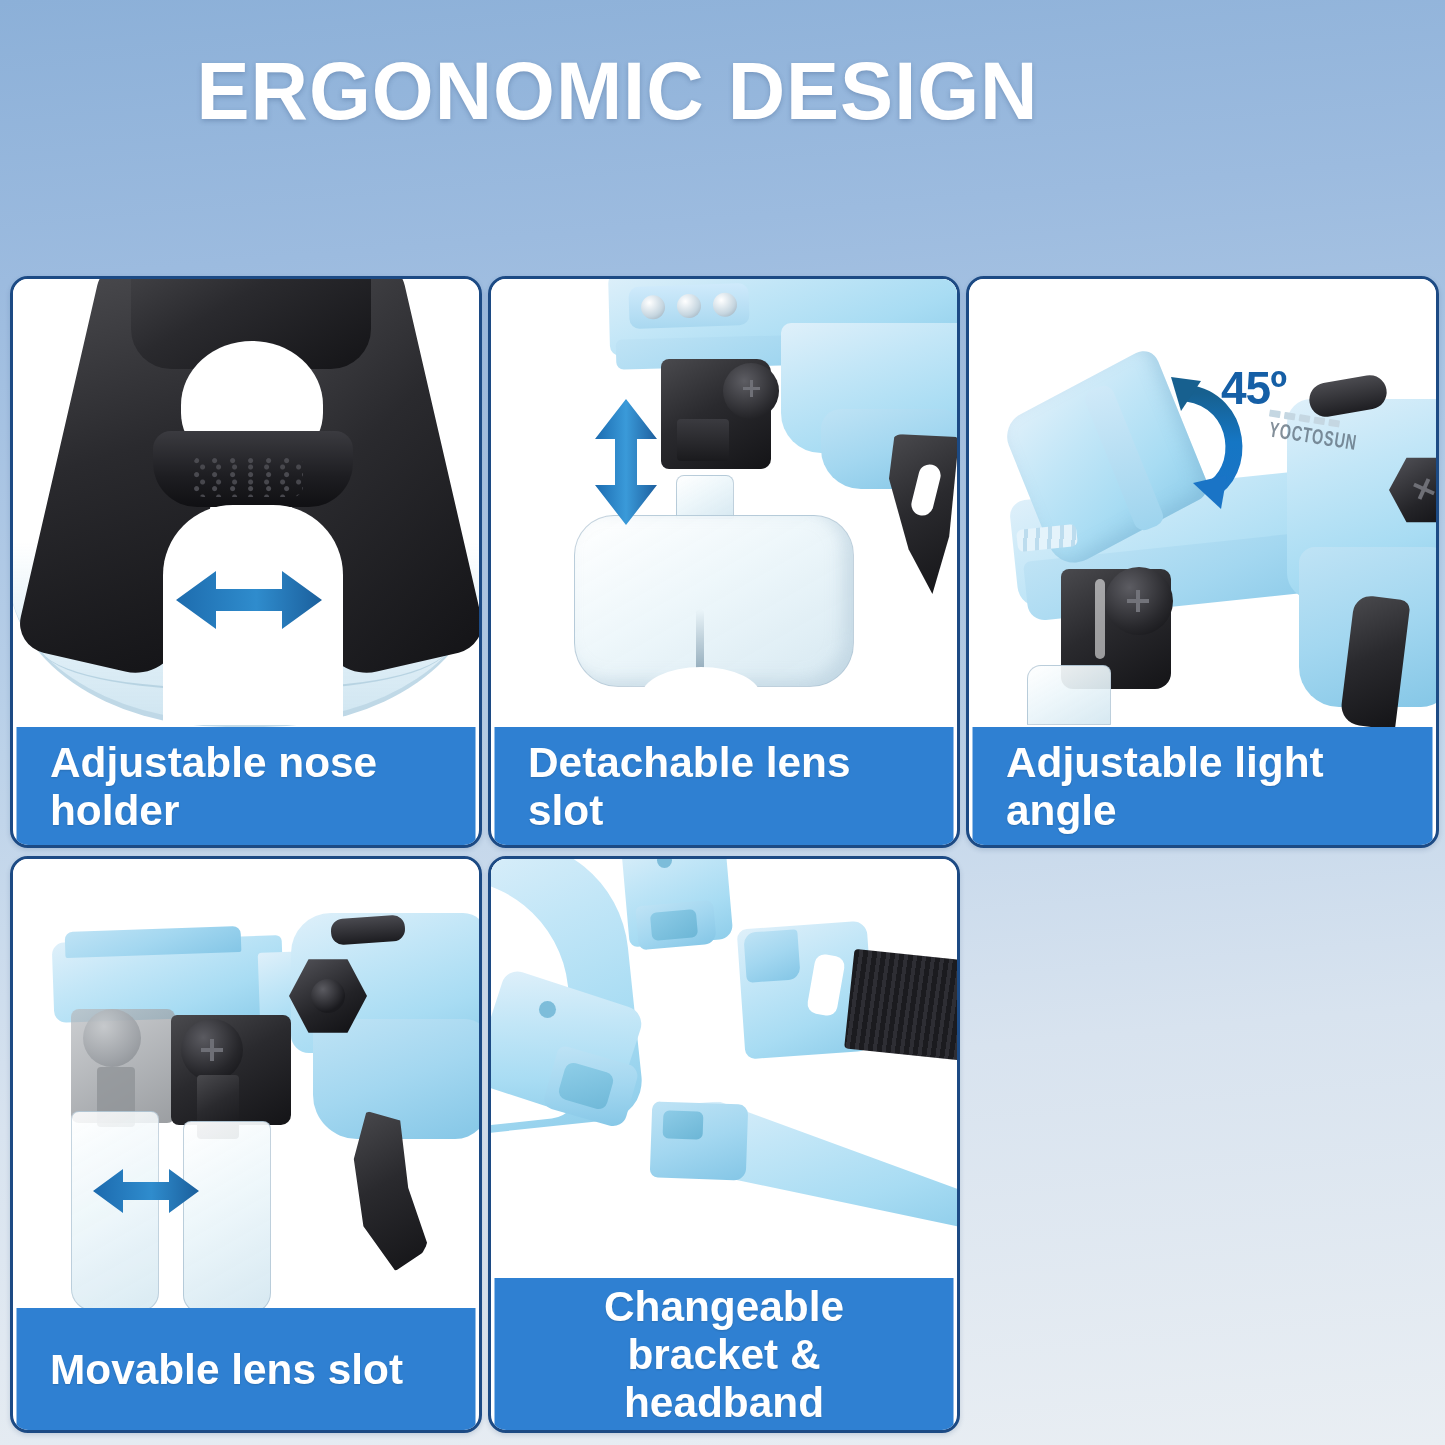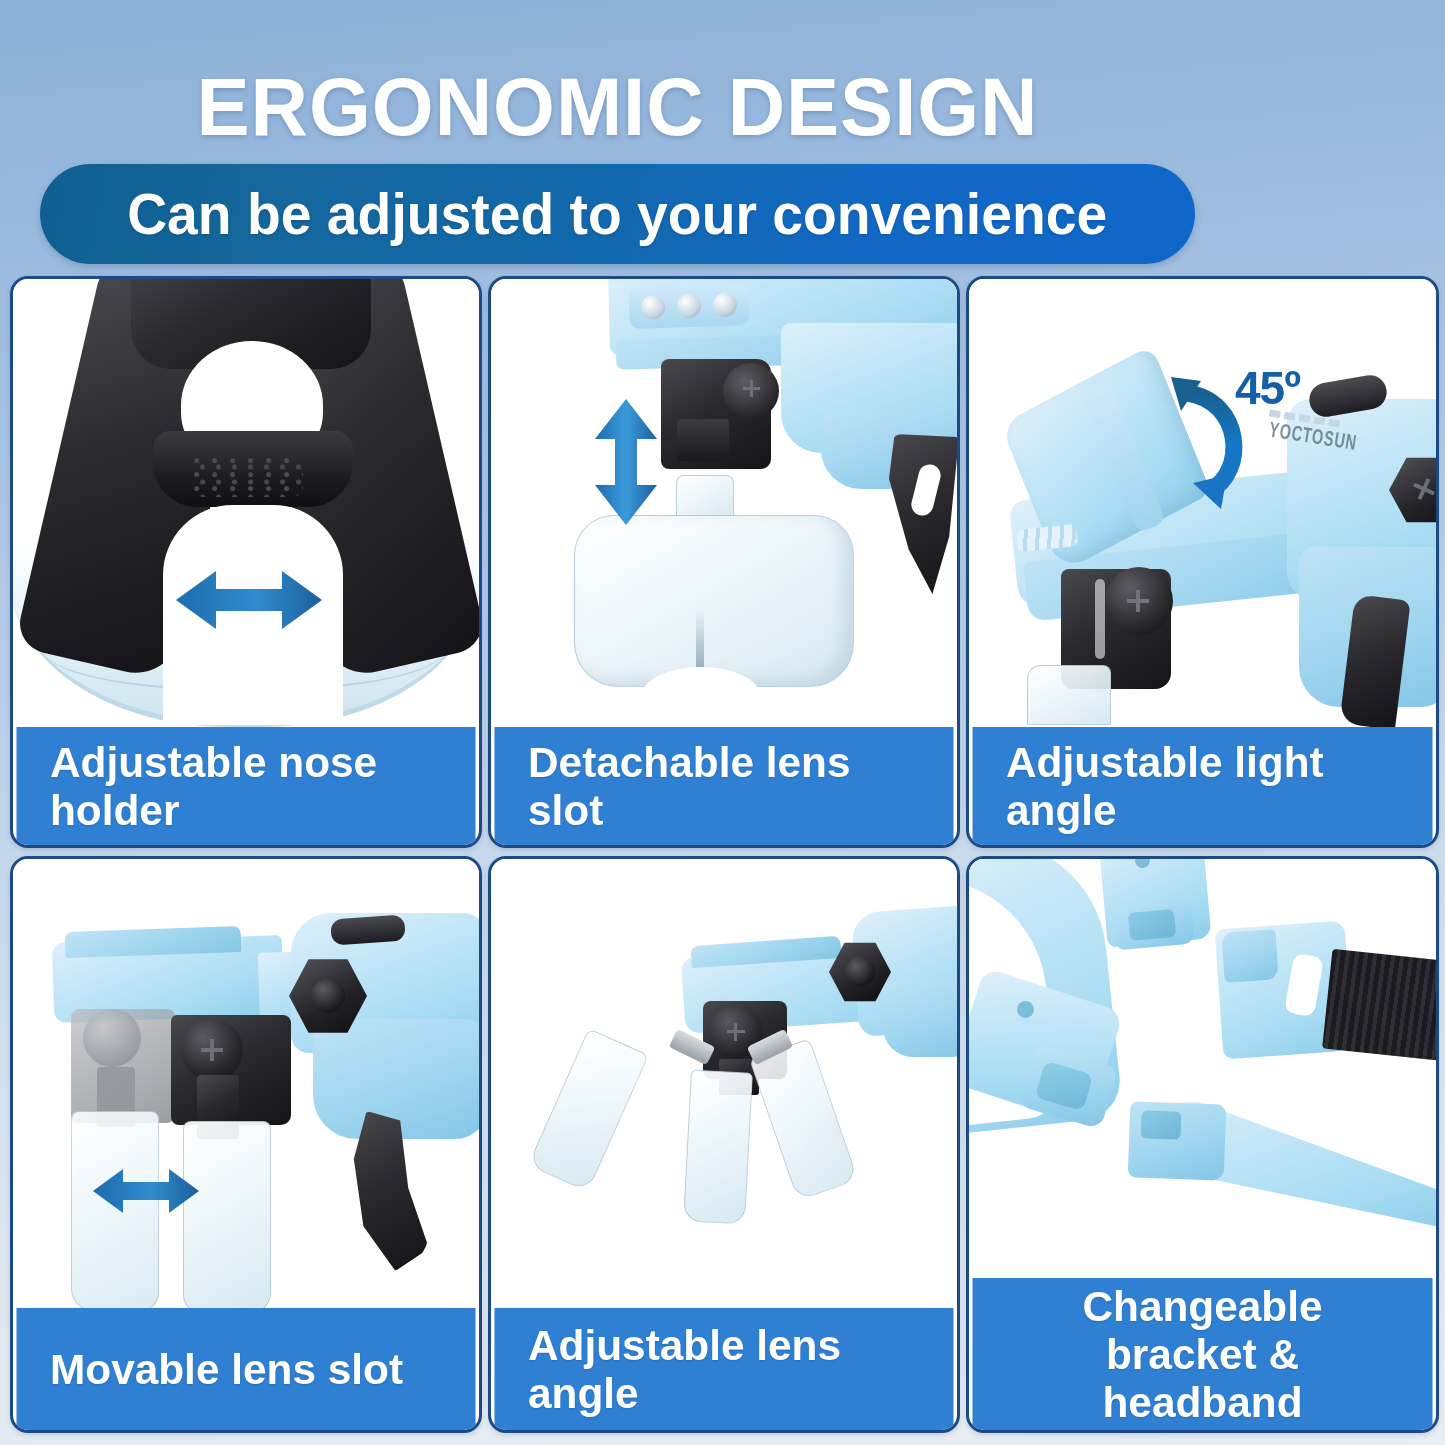--- a/index.html
+++ b/index.html
@@ -5,21 +5,21 @@
   * { margin:0; padding:0; box-sizing:border-box; }
   html,body { width:1445px; height:1445px; }
   body {
     font-family: "Liberation Sans", sans-serif;
     background: linear-gradient(175deg, #8cb0d8 0%, #9cbbdf 18%, #bcd2e9 48%, #d8e3ef 72%, #e9eef3 100%);
     overflow:hidden;
     position:relative;
   }
 
   
-  .header { width:1235px; padding-top:64px; text-align:center; }
+  .header { width:1235px; padding-top:48px; text-align:center; }
   .main-title {
     font-size:82px; font-weight:bold; color:#ffffff; letter-spacing:1px;
     line-height:1.05;
     text-shadow:0 2px 5px rgba(40,70,110,0.28);
     font-stretch:condensed;
     transform:scaleX(0.97);
   }
   .subtitle-pill {
     margin:14px auto 0; width:1155px; height:100px;
     border-radius:50px;
@@ -104,23 +104,20 @@
     transform:rotate(9deg) scaleY(1.25) scaleX(0.85);
   }
   .vent-dots { display:flex; gap:4px; transform:rotate(9deg); }
   .vent-dots i { display:block; width:11px; height:7px; background:#c5d7e2; border-radius:1px; }
 </style>
 </head>
 <body>
 
 <div class="header">
   <div class="main-title">ERGONOMIC DESIGN</div>
-  <div class="subtitle-pill">
-    <span class="subtitle-text">Can be adjusted to your convenience</span>
-  </div>
 </div>
 
 <div class="grid">
 
   <div class="card">
     <div class="card-photo">
 
       <div class="sh" style="left:-4px;top:118px;width:472px;height:330px;border-radius:50% 50% 46% 46%;background:linear-gradient(180deg,rgba(255,255,255,0) 45%,rgba(225,240,248,0.85) 70%,rgba(205,228,240,0.95) 100%);border-bottom:6px solid rgba(190,215,230,0.9);"></div>
       <div class="sh" style="left:26px;top:300px;width:410px;height:110px;border-radius:50% 50% 40% 40%;border-top:3px solid rgba(255,255,255,0.9);border-bottom:2px solid rgba(180,208,224,0.9);background:transparent;"></div>
 
@@ -246,21 +243,21 @@
               <stop offset="0" stop-color="#17608f"></stop>
                 <stop offset="0.5" stop-color="#1576c4"></stop>
                 <stop offset="1" stop-color="#1a74c6"></stop>
             </linearGradient>
           </defs>
           <path d="M30,30 C86,38 90,110 52,128" stroke="url(#gc3)" stroke-width="17" fill="none" stroke-linecap="butt"></path>
           <polygon points="14,14 44,18 24,48" fill="#17608f"></polygon>
           <polygon points="64,146 36,120 70,112" fill="#1a74c6"></polygon>
         </svg>
       </div>
-      <div class="sh deg-label" style="left:266px;top:82px;">45º</div>
+      <div class="sh deg-label" style="left:252px;top:82px;">45º</div>
     </div>
     <div class="card-caption cap-h121">Adjustable light angle</div>
   </div>
 
   <div class="card">
     <div class="card-photo">
 
       <div class="sh plastic" style="left:40px;top:80px;width:230px;height:80px;border-radius:12px 6px 6px 12px;transform:rotate(-2deg);"></div>
       <div class="sh plastic-d" style="left:52px;top:70px;width:176px;height:26px;border-radius:8px 8px 2px 2px;transform:rotate(-2deg);"></div>
 
@@ -299,46 +296,20 @@
                 <stop offset="1" stop-color="#1b5f9c"></stop>
             </linearGradient>
           </defs>
           <polygon points="2,24 32,2 32,15 78,15 78,2 108,24 78,46 78,33 32,33 32,46" fill="url(#gh4)"></polygon>
         </svg>
       </div>
     </div>
     <div class="card-caption cap-h123">Movable lens slot</div>
   </div>
 
-  <div class="card">
-    <div class="card-photo">
-
-      <div class="sh plastic" style="left:192px;top:90px;width:250px;height:76px;border-radius:14px 10px 8px 14px;transform:rotate(-4deg);"></div>
-      <div class="sh plastic-d" style="left:200px;top:82px;width:150px;height:22px;border-radius:8px 8px 2px 2px;transform:rotate(-4deg);"></div>
-      <div class="sh plastic" style="left:364px;top:50px;width:120px;height:124px;border-radius:28px 18px 24px 18px;transform:rotate(-4deg);"></div>
-      <div class="sh plastic-d" style="left:392px;top:120px;width:95px;height:78px;border-radius:12px 16px 26px 30px;"></div>
-
-      <div class="sh" style="left:338px;top:82px;width:62px;height:62px;background:linear-gradient(150deg,#54545a,#222226 58%,#0d0d10);clip-path:polygon(25% 3%,75% 3%,100% 50%,75% 97%,25% 97%,0 50%);"></div>
-      <div class="sh" style="left:354px;top:98px;width:30px;height:30px;border-radius:50%;background:radial-gradient(circle at 35% 30%,#5b5b61,#19191d 70%);"></div>
-
-      <div class="sh blackpl" style="left:212px;top:142px;width:84px;height:78px;border-radius:8px;"></div>
-      <div class="sh" style="left:218px;top:146px;width:54px;height:54px;border-radius:50%;background:radial-gradient(circle at 36% 30%,#595960,#25252a 62%,#0f0f12);"></div>
-      <div class="sh" style="left:236px;top:171px;width:18px;height:3px;background:#6e6f76;"></div>
-      <div class="sh" style="left:243px;top:164px;width:3px;height:18px;background:#6e6f76;"></div>
-      <div class="sh blackpl" style="left:228px;top:200px;width:40px;height:36px;border-radius:3px;"></div>
-
-      <div class="sh glass" style="left:92px;top:196px;width:66px;height:150px;border-radius:8px 8px 18px 18px;transform:rotate(24deg);transform-origin:top right;opacity:0.95;"></div>
-      <div class="sh glass" style="left:196px;top:212px;width:62px;height:152px;border-radius:6px 6px 18px 18px;transform:rotate(3deg);"></div>
-      <div class="sh glass" style="left:258px;top:200px;width:64px;height:150px;border-radius:8px 8px 18px 18px;transform:rotate(-19deg);transform-origin:top left;opacity:0.95;"></div>
-
-      <div class="sh" style="left:180px;top:178px;width:42px;height:20px;background:linear-gradient(180deg,#d8dde1,#9aa1a7);border-radius:4px;transform:rotate(26deg);"></div>
-      <div class="sh" style="left:258px;top:178px;width:42px;height:20px;background:linear-gradient(180deg,#d8dde1,#9aa1a7);border-radius:4px;transform:rotate(-26deg);"></div>
-    </div>
-    <div class="card-caption cap-h123">Adjustable lens angle</div>
-  </div>
 
   <div class="card">
     <div class="card-photo">
 
       <div class="sh plastic" style="left:-48px;top:-22px;width:188px;height:290px;border-radius:0 120px 40px 0;transform:rotate(-6deg);"></div>
       <div class="sh" style="left:-92px;top:16px;width:170px;height:250px;border-radius:0 120px 30px 0;background:#ffffff;transform:rotate(-6deg);"></div>
       <div class="sh plastic" style="left:-6px;top:128px;width:146px;height:120px;border-radius:16px 18px 24px 10px;transform:rotate(18deg);"></div>
       <div class="sh plastic-d" style="left:58px;top:196px;width:84px;height:64px;border-radius:8px 12px 14px 10px;transform:rotate(16deg);"></div>
       <div class="sh" style="left:70px;top:208px;width:50px;height:38px;border-radius:9px;background:linear-gradient(150deg,#8fcee8,#6fb8d8);transform:rotate(16deg);"></div>
       <div class="sh" style="left:48px;top:142px;width:17px;height:17px;border-radius:50%;background:#7dbdda;"></div>

